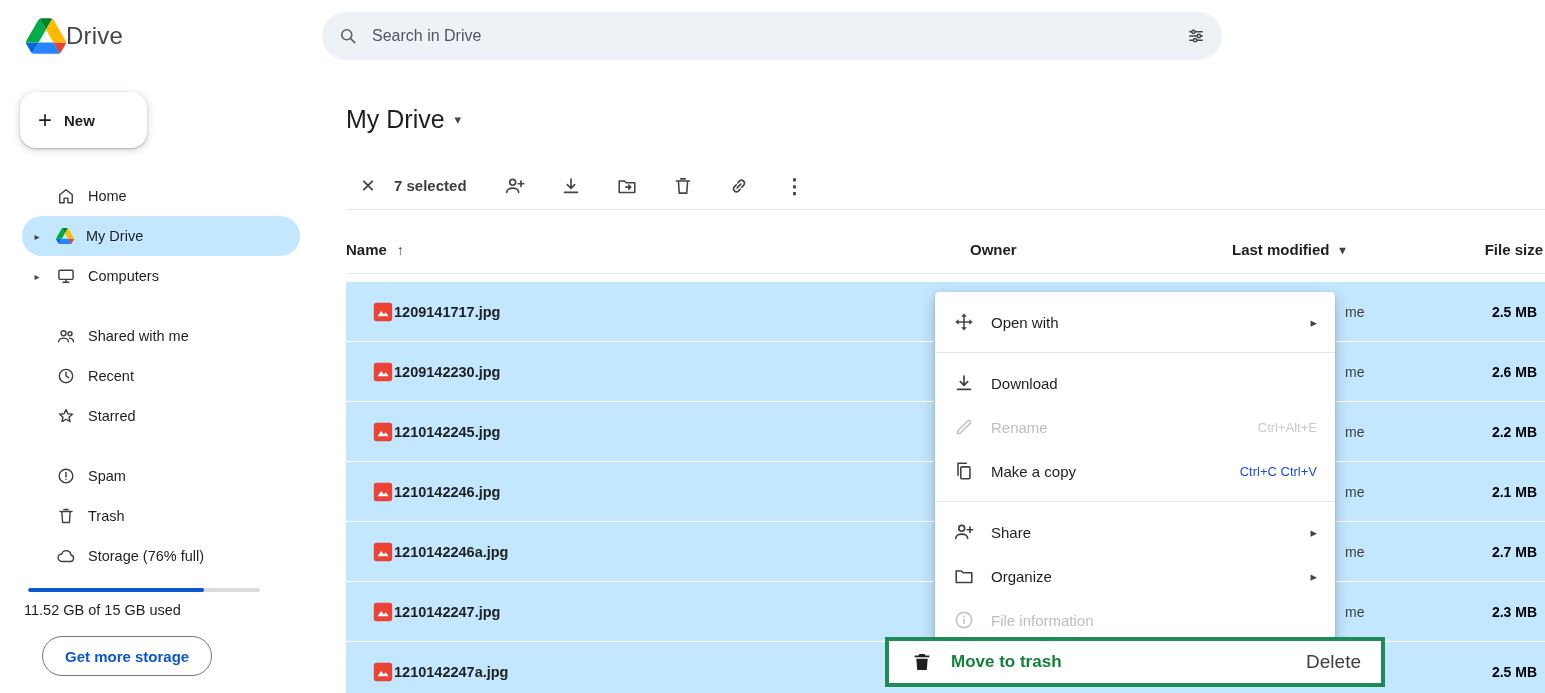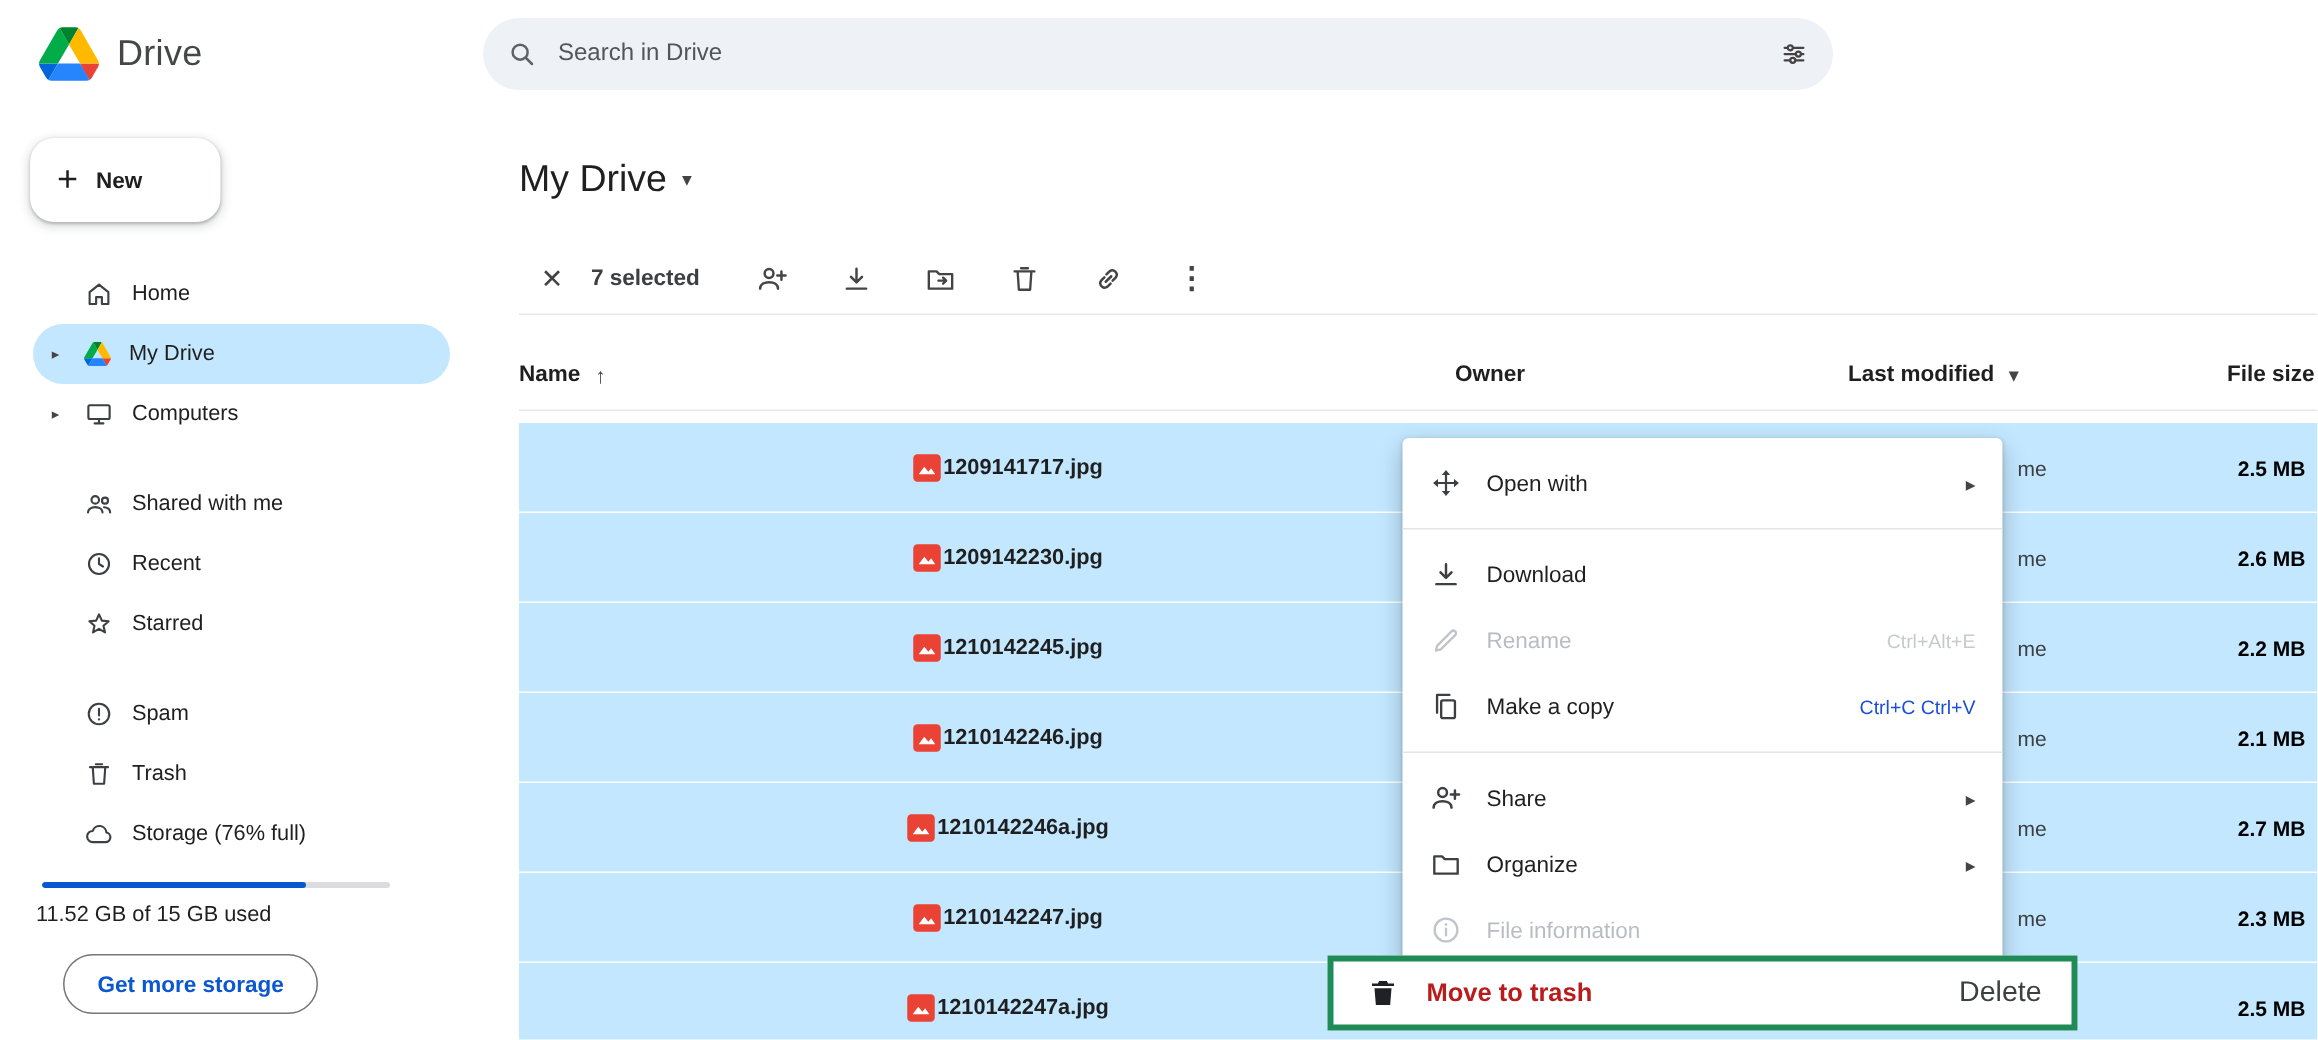--- a/index.html
+++ b/index.html
@@ -5,21 +5,21 @@
   * { box-sizing: border-box; margin: 0; padding: 0; }
   html,body { width:1545px; height:693px; }
   body {
     font-family:"Liberation Sans", sans-serif;
     background:#fff; color:#1f1f1f;
     position:relative; overflow:hidden;
   }
 
   
   .sidebar { position:absolute; left:0; top:0; width:320px; height:100%; background:#fff; }
-  .logo-row { display:flex; align-items:center; gap:12px; padding:14px 0 0 26px; height:58px; }
+  .logo-row { display:flex; align-items:center; padding:14px 0 0 26px; height:58px; }
   .logo-row .wordmark { font-size:24px; color:#454746; letter-spacing:.2px; }
   .new-btn {
     margin:34px 0 0 20px; width:127px; height:56px; border-radius:16px; background:#fff;
     border:none; display:flex; align-items:center; gap:12px; padding-left:18px;
     font-size:15px; font-weight:700; color:#1f1f1f; cursor:pointer;
     box-shadow:0 1px 2px rgba(60,64,67,.30), 0 2px 6px 2px rgba(60,64,67,.15);
   }
   .plus-glyph { font-size:24px; font-weight:400; line-height:1; color:#1f1f1f; }
   .nav { margin-top:28px; }
   .nav-group { margin-top:0; }
@@ -76,21 +76,21 @@
     margin:16px 0 0 26px; height:48px; border-bottom:1px solid #e7e8ea;
     font-size:15px; font-weight:700; color:#1f1f1f;
   }
   .th { display:flex; align-items:center; gap:10px; }
   .th.size-col { justify-content:flex-end; padding-right:2px; }
   .sort-arrow { font-size:14px; color:#444; }
   .hdr-caret { font-size:12px; color:#444; }
 
   .rows { margin:8px 0 0 26px; }
   .row { height:60px; background:#c2e7ff; border-bottom:1px solid #fff; cursor:pointer; }
-  .cell-name { display:flex; align-items:center; padding-left:26px; font-size:14.5px; font-weight:700; color:#1f1f1f;justify-content:center; }
+  .cell-name { display:flex; align-items:center; padding-left:26px; font-size:14.5px; font-weight:700; color:#1f1f1f; }
   .cell-mod { padding-left:113px; font-size:14px; color:#3c4043; }
   .cell-size { text-align:right; padding-right:8px; font-size:14px; font-weight:700; color:#000000; }
 
   
   .context-menu {
     position:absolute; left:935px; top:292px; width:400px; padding:8px 0;
     background:#fff; border-radius:4px; z-index:5;
     box-shadow:0 1px 3px rgba(0,0,0,.18), 0 6px 16px rgba(0,0,0,.22);
   }
   .menu-item {
@@ -104,21 +104,21 @@
   .menu-item.disabled { color:#b9bdc3; cursor:default; }
   .menu-item.disabled .shortcut { color:#c6cace; }
   .menu-divider { border-top:1px solid #e3e4e6; margin:8px 0; }
 
   
   .trash-row {
     position:absolute; left:885px; top:637px; width:500px; height:50px;
     background:#fff; border:4px solid #1f8b57; z-index:6;
     display:flex; align-items:center; gap:18px; padding:0 20px 0 22px; cursor:pointer;
   }
-  .trash-row .label { font-size:17px; font-weight:700; color:#b91c1c; }
+  .trash-row .label { font-size:17px; font-weight:700; color:#15803d; }
   .trash-row .shortcut { margin-left:auto; font-size:19px; color:#3c4043; }
 </style>
 </head>
 <body>
 
 <div class="sidebar">
   <div class="logo-row">
     <svg width="40" height="36" viewBox="0 0 87.3 78">
       <path d="m6.6 66.85 3.85 6.65c.8 1.4 1.95 2.5 3.3 3.3l13.75-23.8h-27.5c0 1.55.4 3.1 1.2 4.5z" fill="#0066da"></path>
       <path d="m43.65 25-13.75-23.8c-1.35.8-2.5 1.9-3.3 3.3l-25.4 44a9.06 9.06 0 0 0-1.2 4.5h27.5z" fill="#00ac47"></path>

